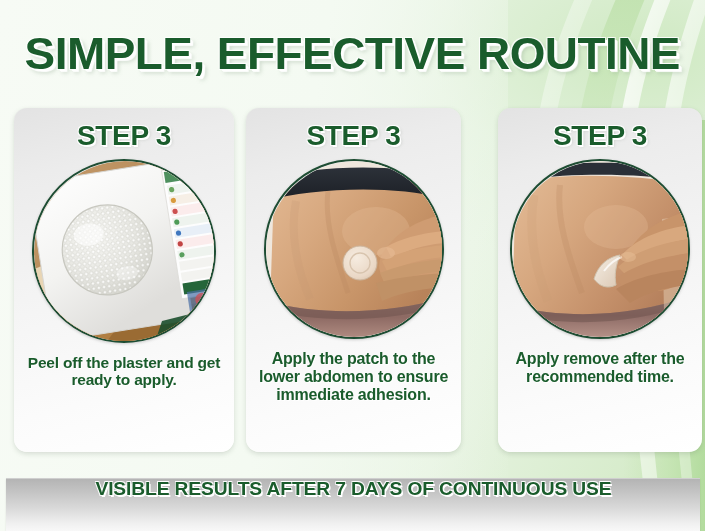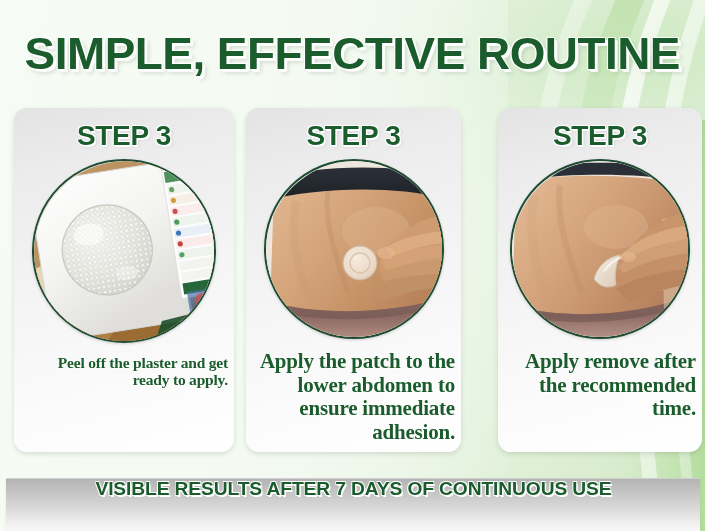--- a/index.html
+++ b/index.html
@@ -84,30 +84,29 @@
     border-radius:50%;
     border:2px solid #1e4d33;
     overflow:hidden;
     position:relative;
     box-shadow:0 1px 3px rgba(0,0,0,.18);
   }
   .card-2 .photo, .card-3 .photo { width:180px; height:180px; }
 
   .caption {
     margin:11px 6px 0 6px;
-    text-align:right;
+    text-align:center;
     font-weight:bold;
     font-size:15.5px;
     line-height:1.12;
     color:#1a5c2c;
     letter-spacing:-0.2px;
     text-shadow:1px 1px 0 rgba(255,255,255,.9);
-    font-family:Liberation Serif, serif;
-  }
-  .card-2 .caption, .card-3 .caption { font-size:21px; }
+  }
+  .card-2 .caption, .card-3 .caption { font-size:16px; }
 
   
   .banner {
     position:absolute; z-index:6;
     left:6px; top:478px; width:694px; height:60px;
     background:linear-gradient(180deg,#b4b4b4 0%,#c4c4c4 22%,#d8d8d8 48%,#efefef 74%,#fdfdfd 96%,#ffffff 100%);
     border-top:1px solid #cfcfcf;
     box-shadow:0 1px 2px rgba(0,0,0,.10);
     display:flex; justify-content:center;
   }

